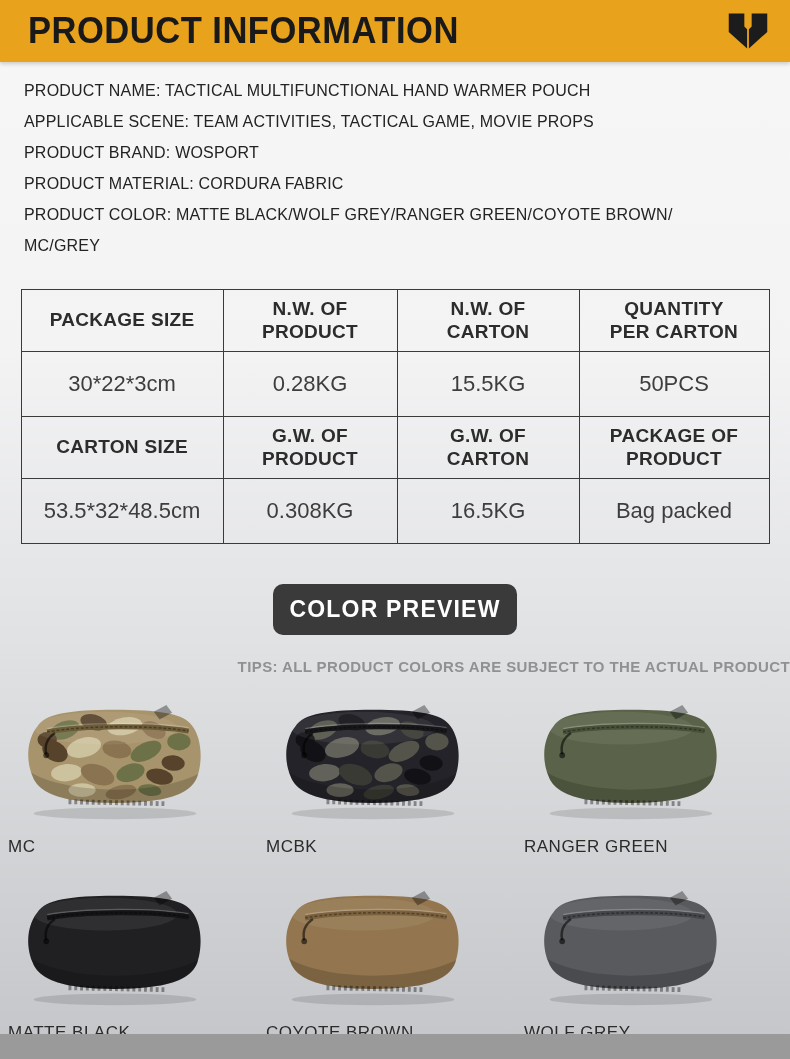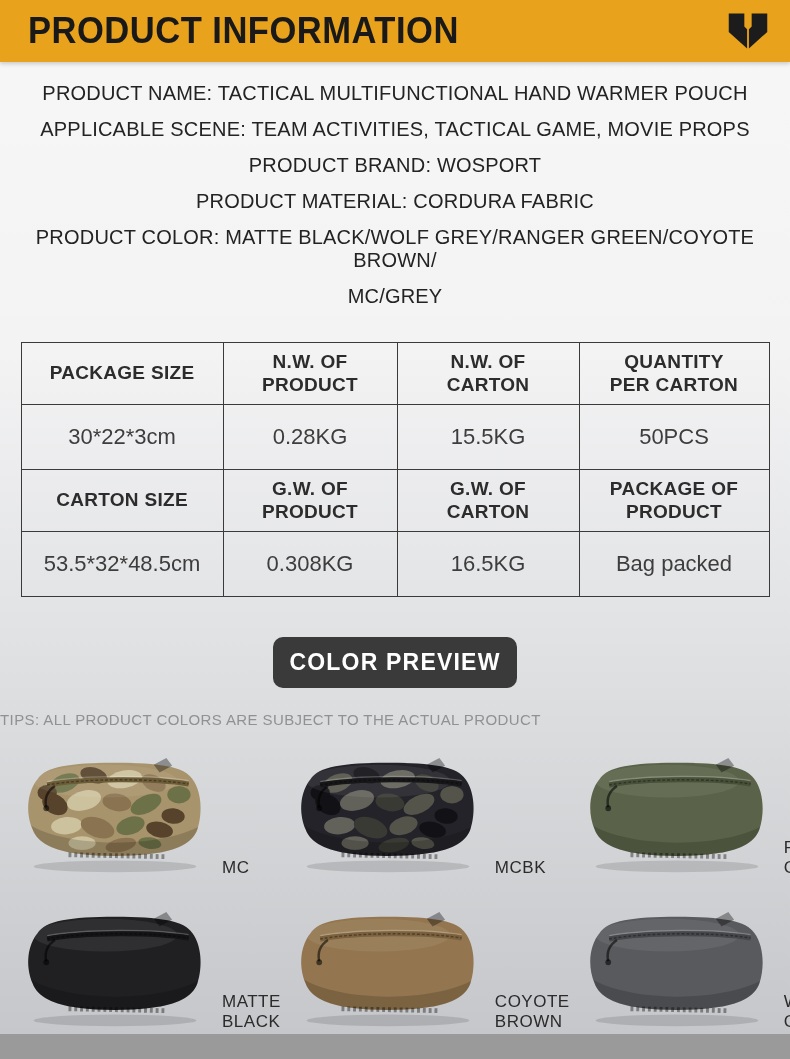--- a/index.html
+++ b/index.html
@@ -10,39 +10,39 @@
   
   .topbar{height:62px;background:#e9a21b;display:flex;align-items:center;
           justify-content:space-between;padding:0 20px 0 28px;
           box-shadow:0 2px 4px rgba(0,0,0,.18);}
   .topbar h1{margin:0;font-size:36px;font-weight:800;color:#191919;
              letter-spacing:.5px;transform:scaleX(.96);transform-origin:left center;}
   .logo svg{display:block;}
 
   
   .details{padding:20px 22px 4px;}
-  .detail-line{margin:0 2px 13px;font-size:20px;color:#232323;letter-spacing:.2px;text-align:center;}
+  .detail-line{margin:0 2px 13px;font-size:16px;color:#232323;letter-spacing:.2px;}
 
   
   .spec-table{width:748px;margin:17px auto 0;border-collapse:collapse;table-layout:fixed;}
   .spec-table td{border:1.5px solid #3a3a3a;text-align:center;vertical-align:middle;padding:0;}
   .spec-table td.header{font-weight:700;font-size:19px;color:#2c2c2c;height:61px;
                         line-height:1.18;white-space:pre-line;letter-spacing:.3px;}
   .spec-table td.value{font-size:22px;font-weight:400;color:#3d3d3d;height:64px;}
 
   
   .preview-wrap{margin-top:40px;text-align:center;}
   .preview-btn{display:inline-block;background:#3a3a3a;color:#fff;font-size:23px;
                font-weight:700;letter-spacing:1.2px;padding:12px 16px;border-radius:10px;}
-  .tips{margin-top:23px;font-size:15px;color:#8f9193;letter-spacing:.4px;text-align:left;}
+  .tips{margin-top:23px;font-size:15px;color:#8f9193;letter-spacing:.4px;text-align:right;font-weight:bold;}
 
   
   .grid{margin-top:26px;display:grid;grid-template-columns:repeat(3,1fr);
         row-gap:30px;padding:0 8px;}
-  .card{display:flex;flex-direction:row;align-items:flex-end;}
+  .card{display:flex;flex-direction:column;align-items:flex-start;}
   .bag-img svg{display:block;}
   .bag-label{margin-top:12px;font-size:17px;color:#2b2b2b;letter-spacing:.5px;}
 </style>
 </head>
 <body>
 
 <div class="page">
 
   <header class="topbar">
     <h1>PRODUCT INFORMATION</h1>

